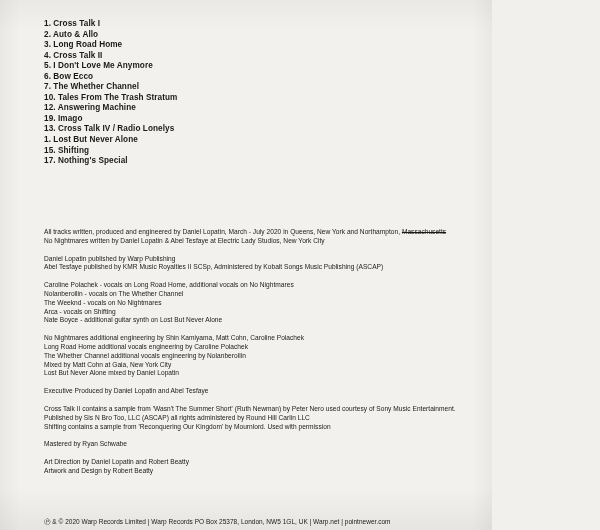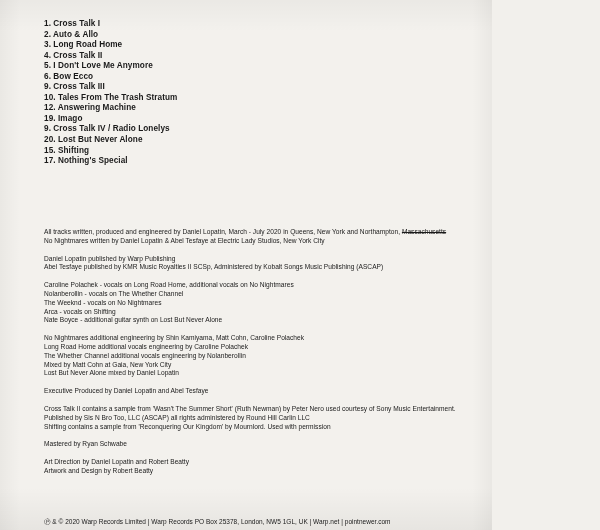--- a/index.html
+++ b/index.html
@@ -81,26 +81,26 @@
 
 <div class="page">
 
   <div class="tracklist">
     <div class="track">1. Cross Talk I</div>
     <div class="track">2. Auto &amp; Allo</div>
     <div class="track">3. Long Road Home</div>
     <div class="track">4. Cross Talk II</div>
     <div class="track">5. I Don't Love Me Anymore</div>
     <div class="track">6. Bow Ecco</div>
-    <div class="track">9. Cross Talk III</div>
+    <div class="track">7. The Whether Channel</div>
     <div class="track">10. Tales From The Trash Stratum</div>
     <div class="track">12. Answering Machine</div>
     <div class="track">19. Imago</div>
-    <div class="track">9. Cross Talk IV / Radio Lonelys</div>
-    <div class="track">20. Lost But Never Alone</div>
+    <div class="track">13. Cross Talk IV / Radio Lonelys</div>
+    <div class="track">1. Lost But Never Alone</div>
     <div class="track">15. Shifting</div>
     <div class="track">17. Nothing's Special</div>
   </div>
 
   <div class="credits">
 
     <div class="block">
       <div class="line"><span>All tracks written, produced and engineered by Daniel Lopatin, March - July 2020 in Queens, New York and Northampton, </span><span class="strike">Massachusetts</span></div>
       <div class="line">No Nightmares written by Daniel Lopatin &amp; Abel Tesfaye at Electric Lady Studios, New York City</div>
     </div>

